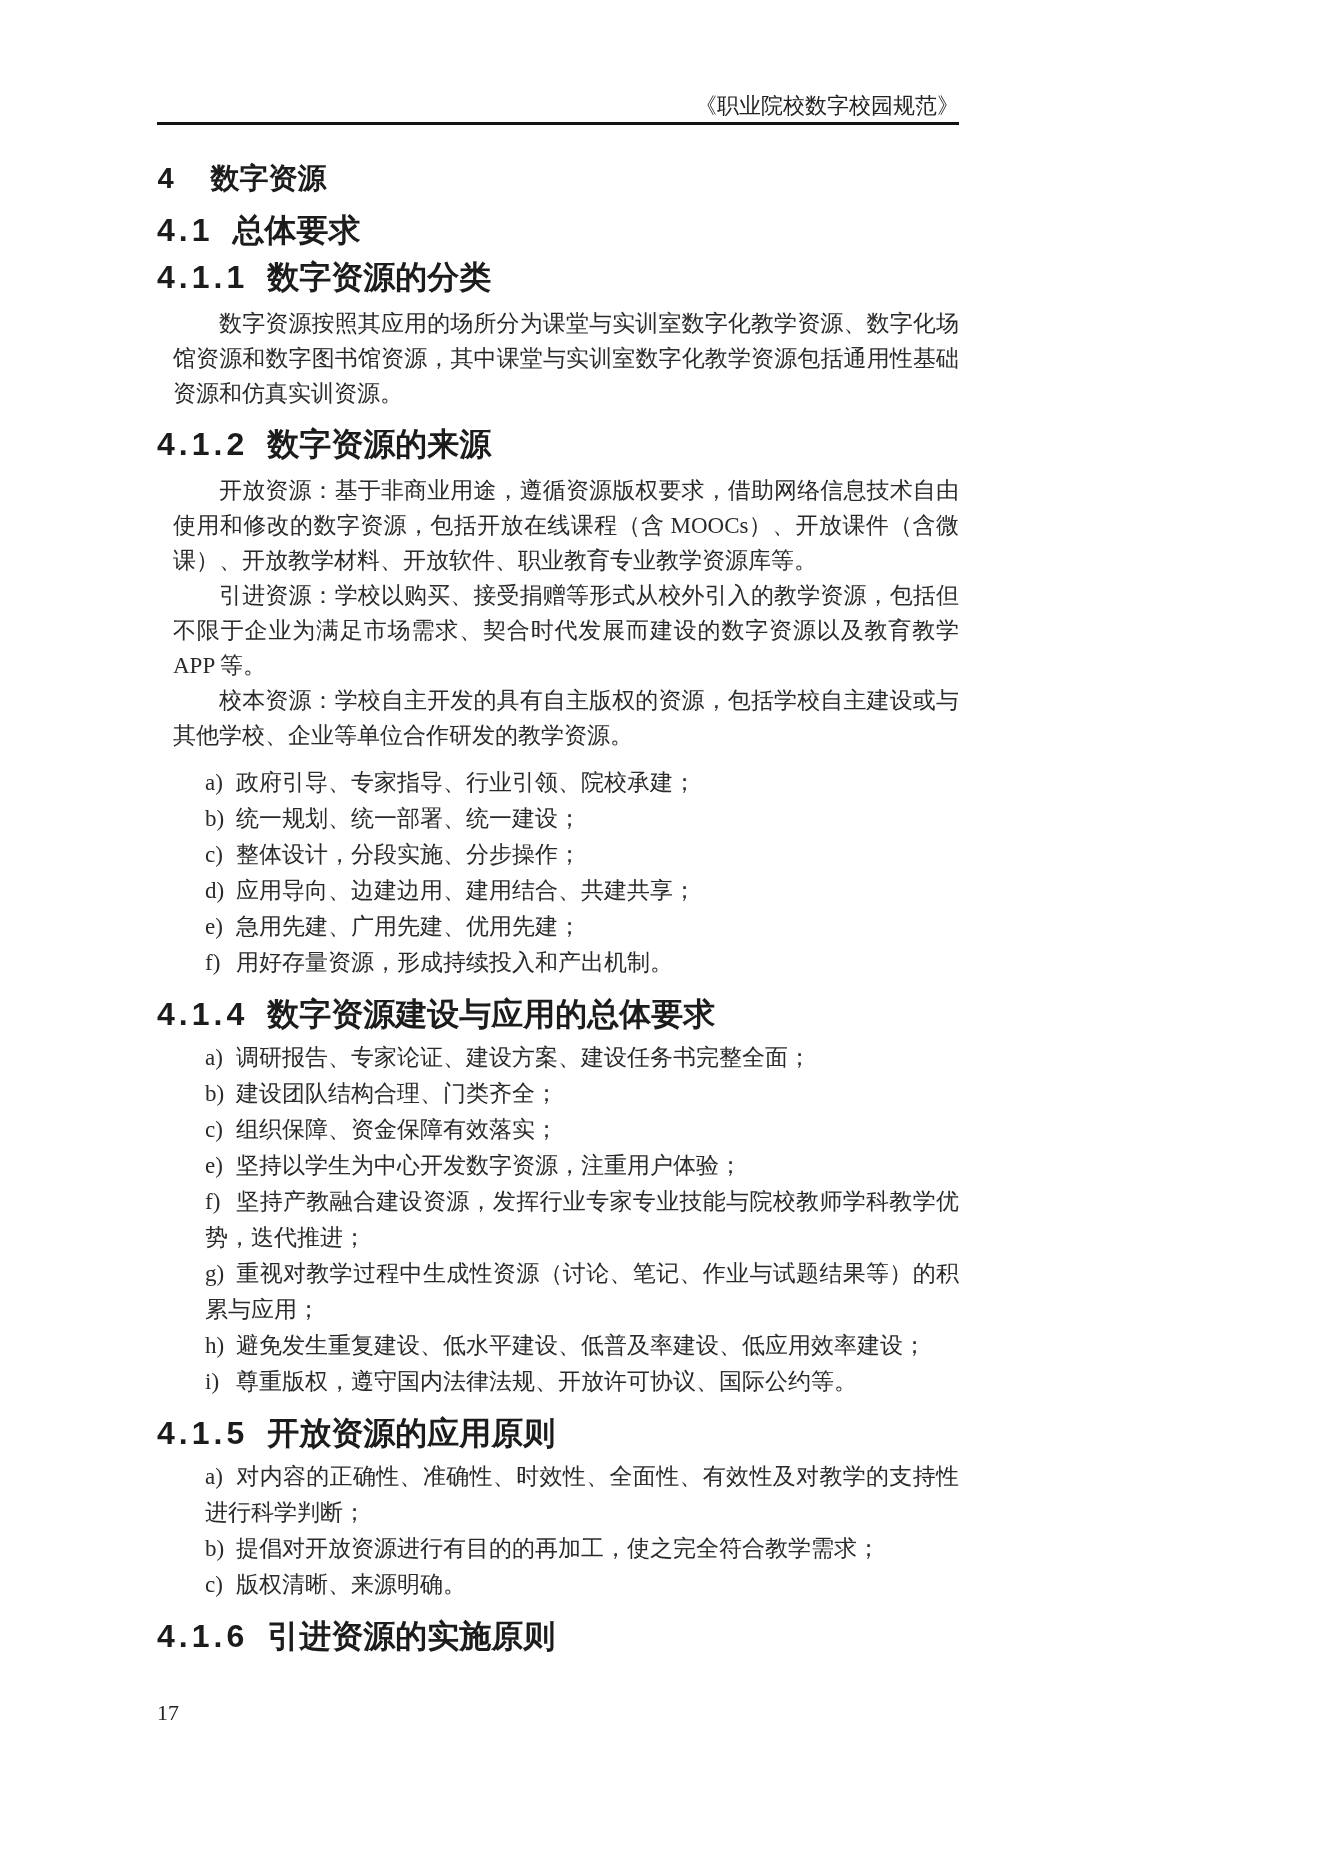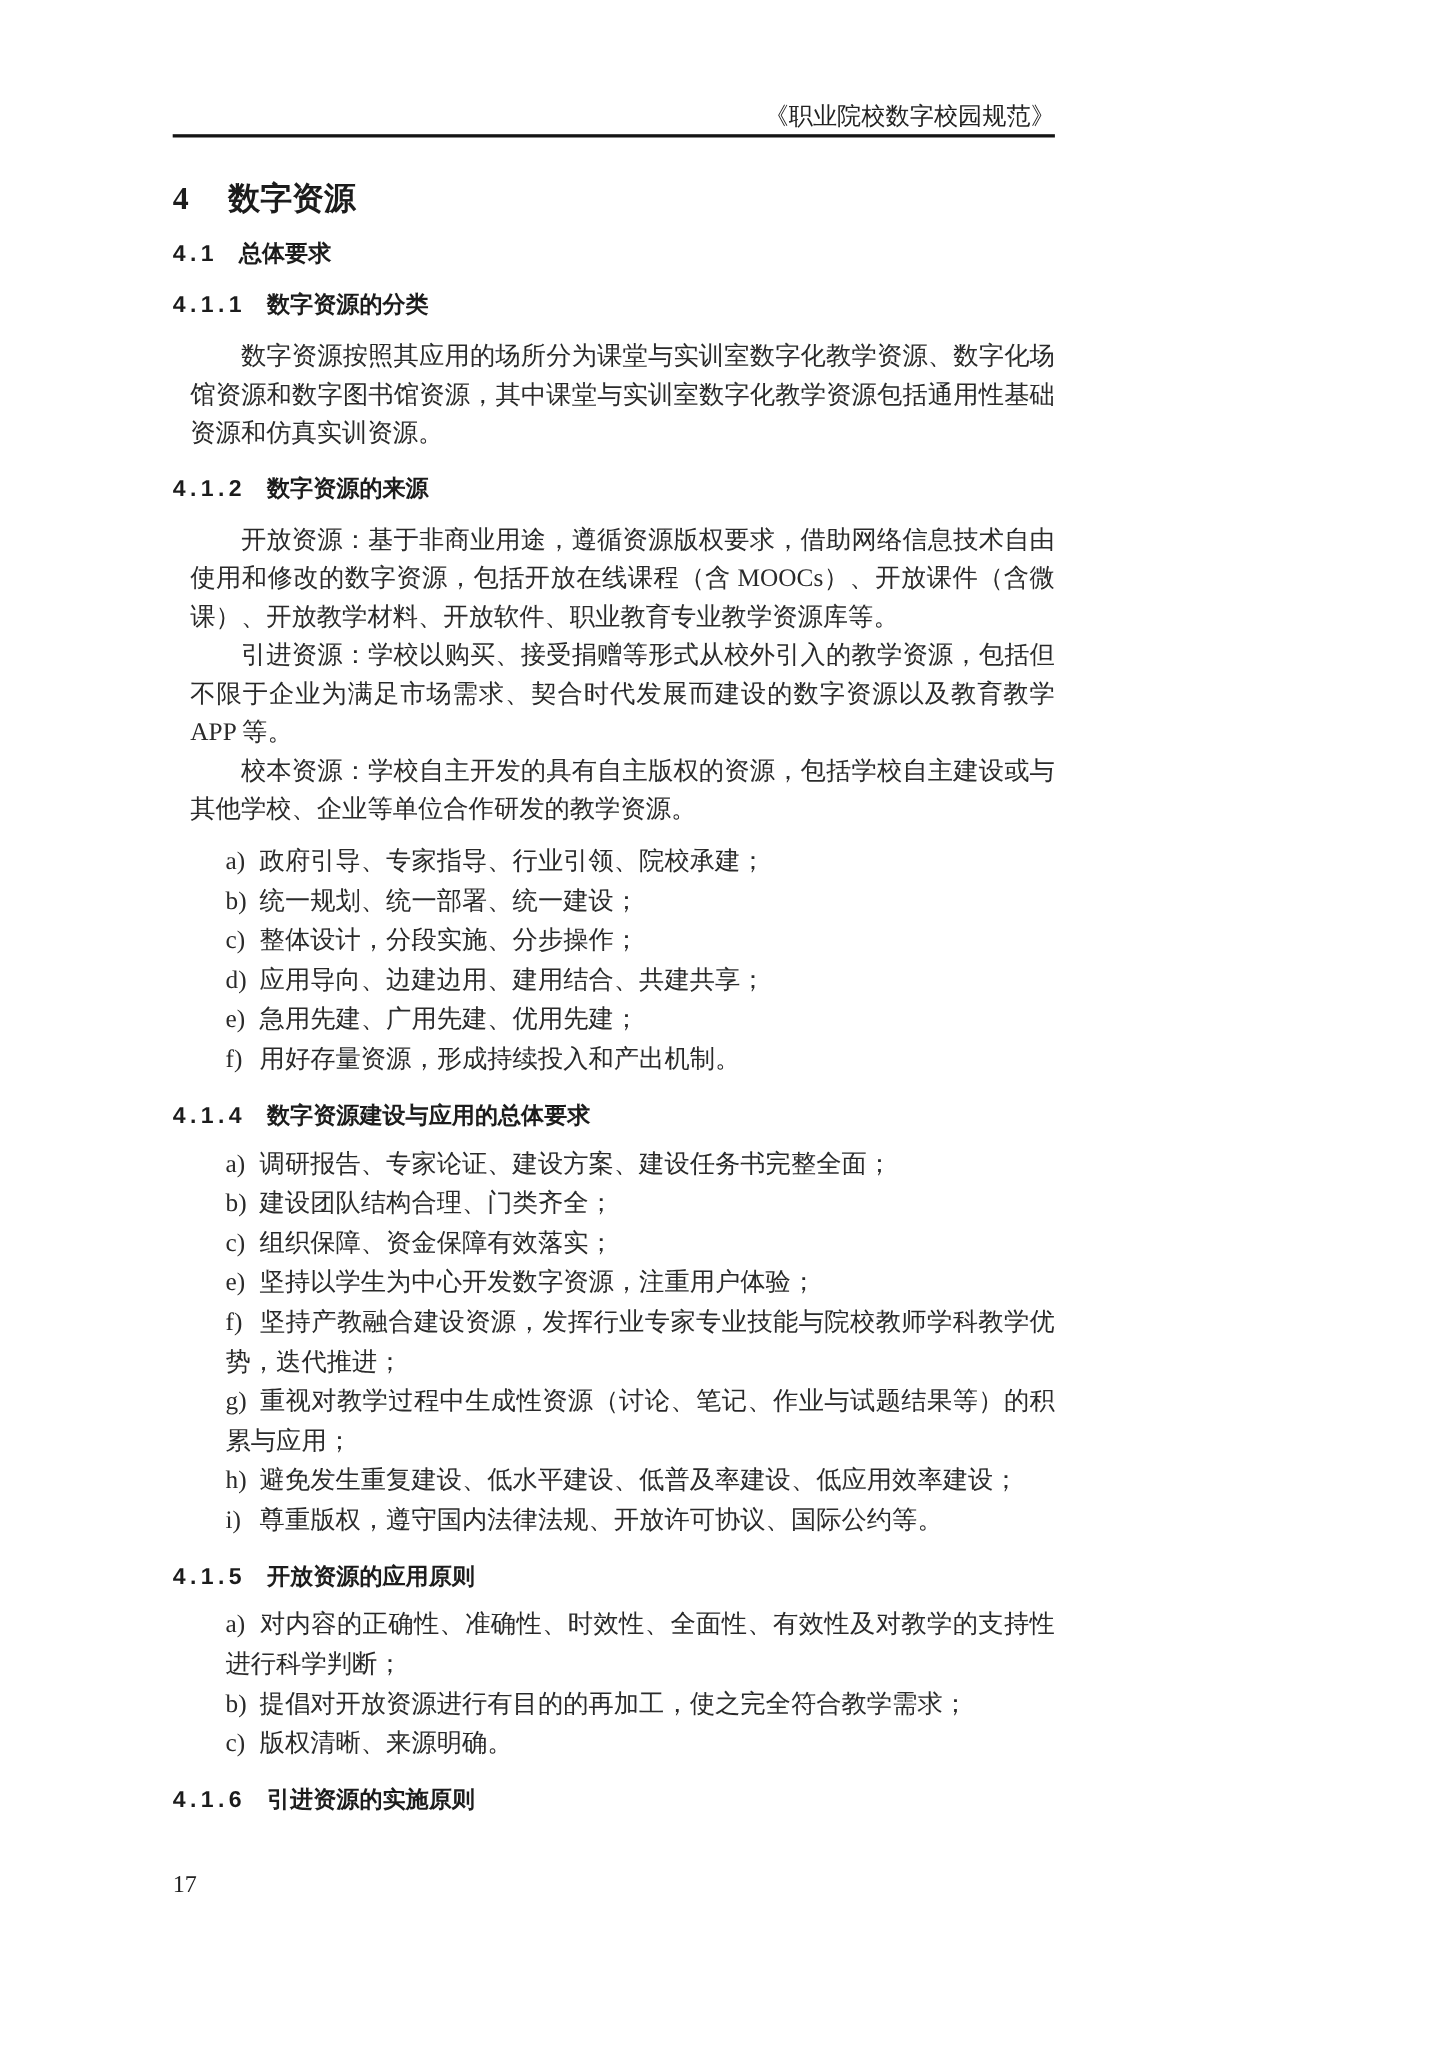--- a/index.html
+++ b/index.html
@@ -23,32 +23,32 @@
     padding-bottom: 4px;
   }
   .doc-title {
     display: block;
     text-align: right;
     font-size: 22px;
     line-height: 24px;
     color: #222222;
   }
   h1.chapter {
-    font-family: Liberation Serif, serif;
+    font-family: Liberation Mono, monospace;
     font-weight: 700;
     font-size: 29px;
     line-height: 32px;
     color: #1c1c1c;
     margin: 40px 0 0 0;
   }
   h1.chapter .num { margin-right: 35px; letter-spacing: 1px; }
   h2.sec {
     font-family: "Liberation Sans", "DejaVu Sans", sans-serif;
     font-weight: 700;
-    font-size: 21px;
+    font-size: 32px;
     line-height: 27px;
     color: #1c1c1c;
     margin: 20px 0 0 0;
   }
   h2.sec .num { letter-spacing: 4px; margin-right: 19px; }
   h2.sec.tight .num { margin-right: 2px; letter-spacing: 4px; }
   p.para {
     font-size: 23px;
     line-height: 35px;
     text-align: justify;

